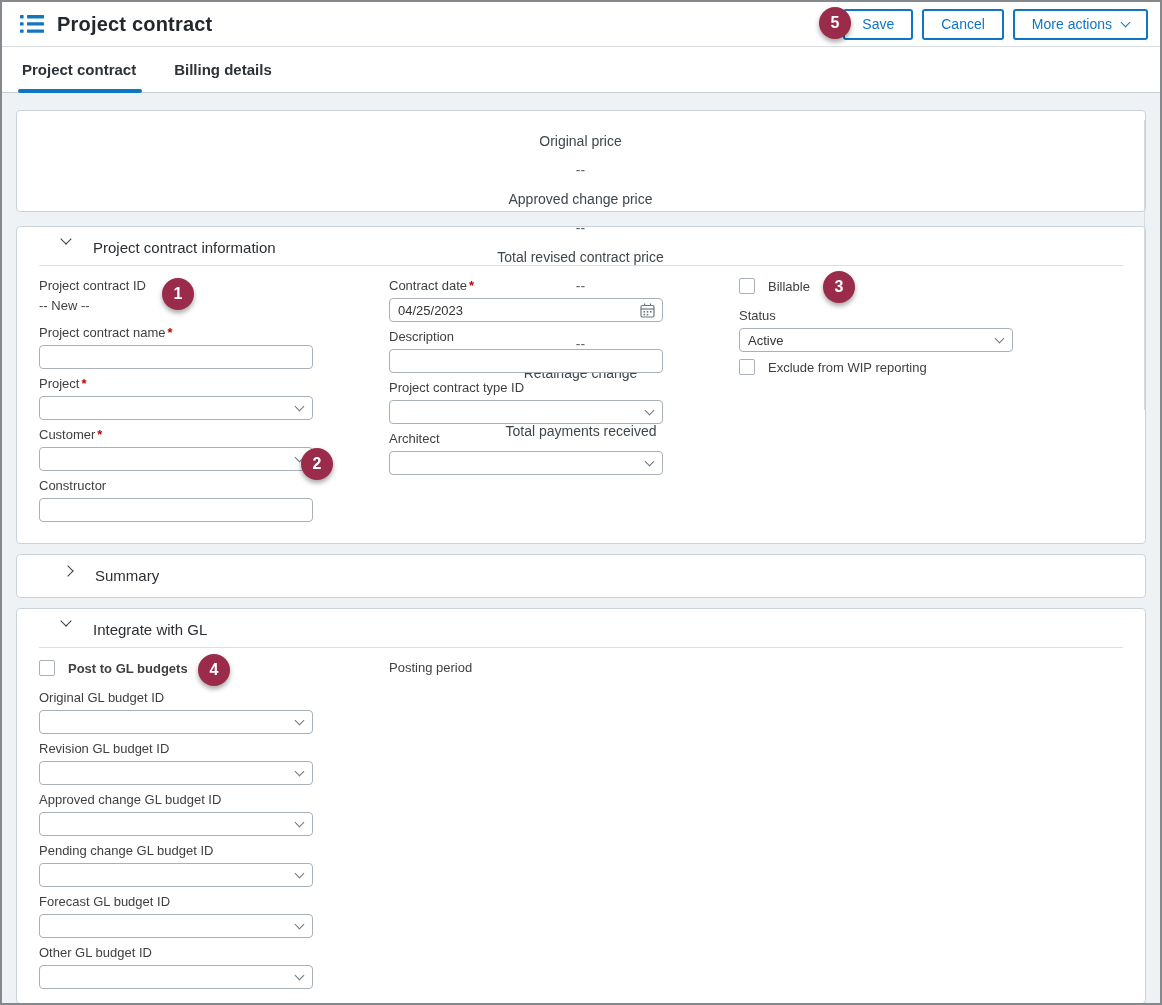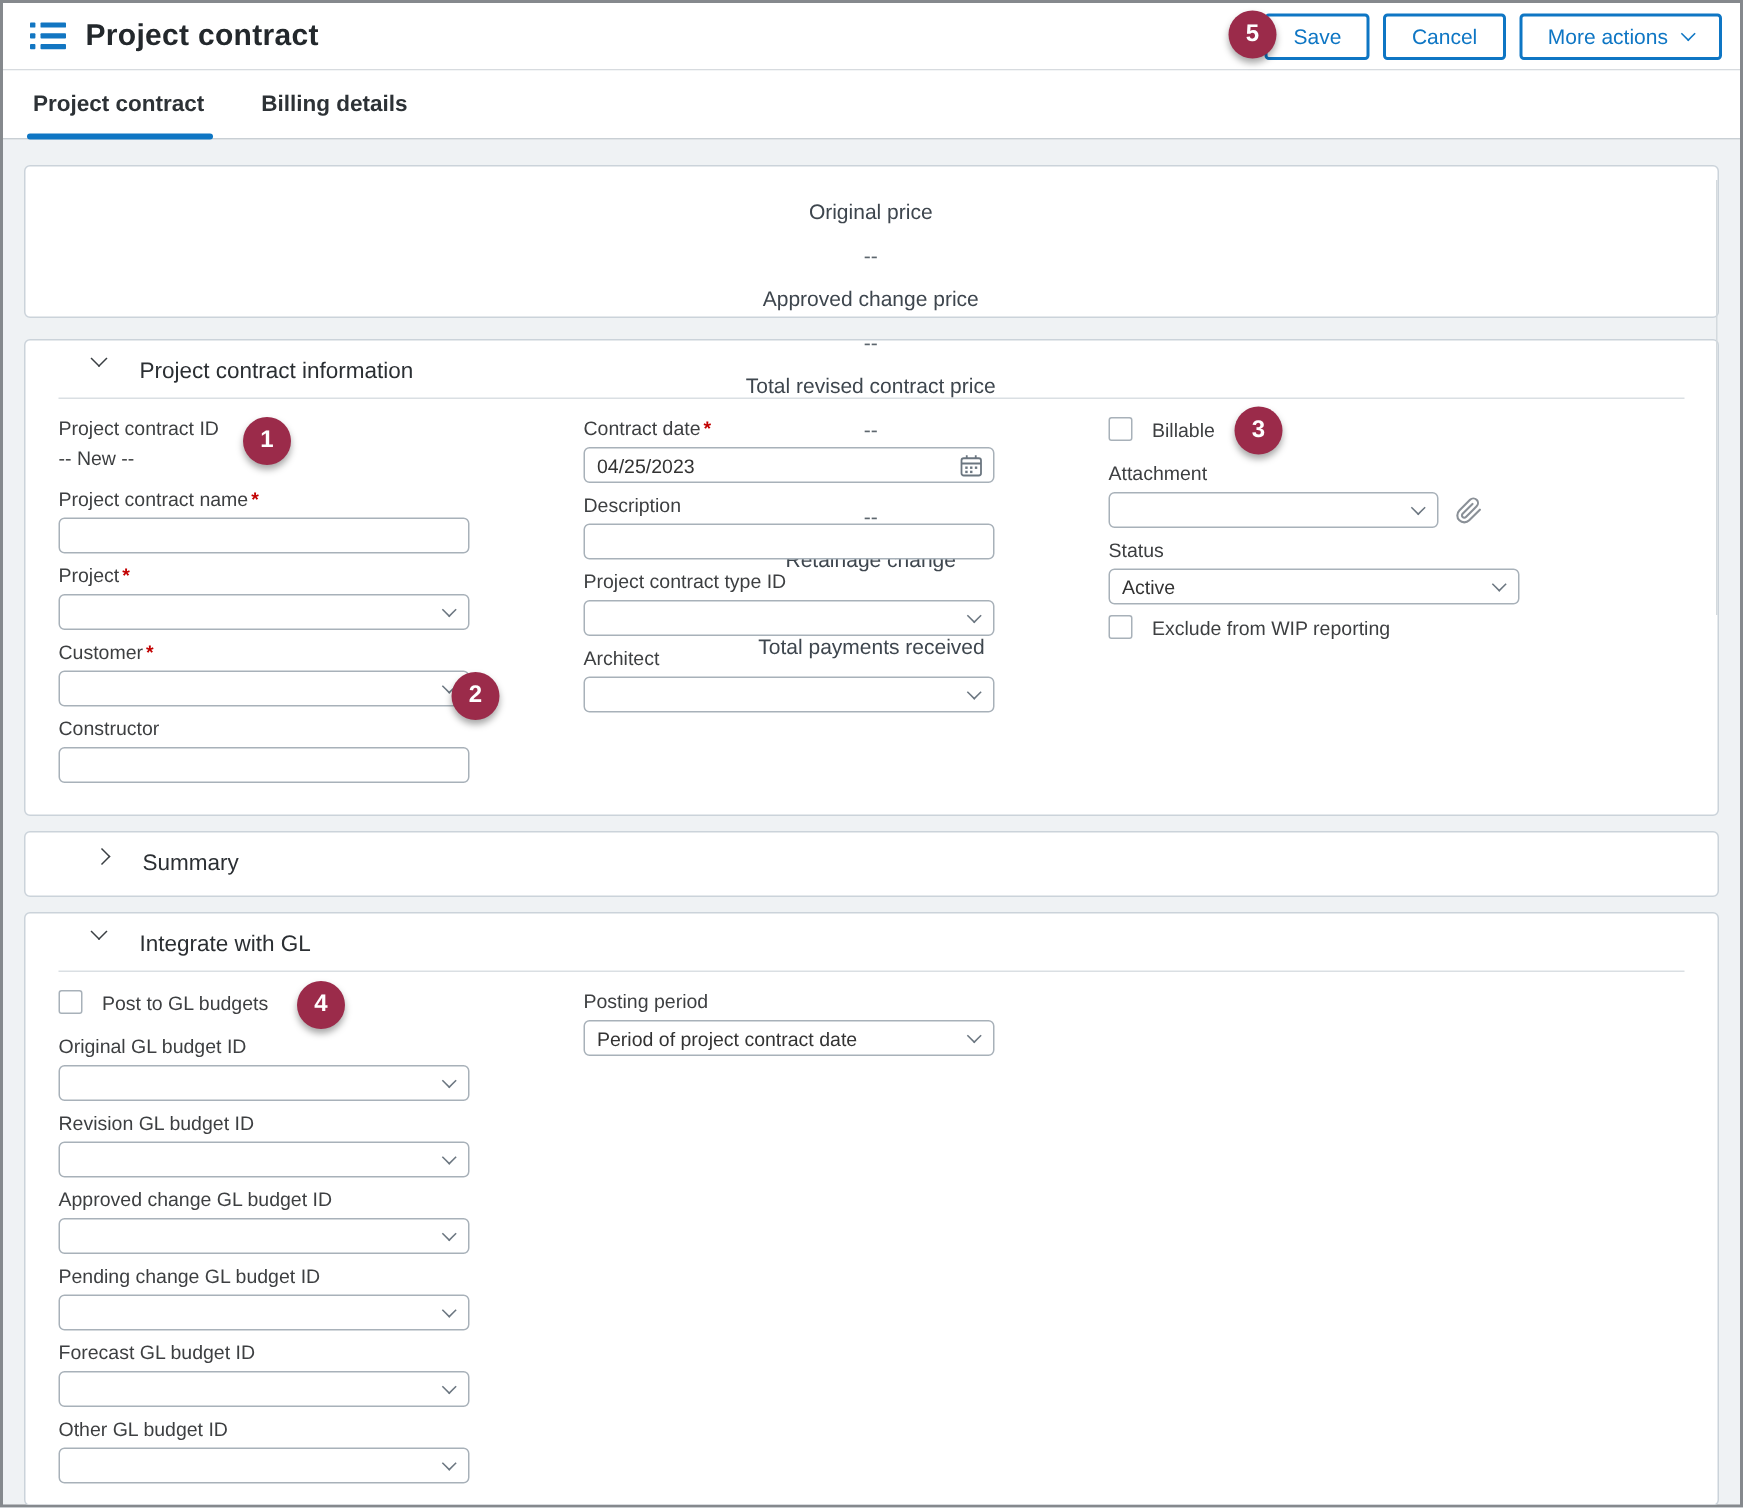--- a/index.html
+++ b/index.html
@@ -235,31 +235,20 @@
               </div>
           </div>
         </div>
 
         <div class="col">
           <div class="cb-row mb14">
             <span class="checkbox"></span>
             <span class="cb-label">Billable</span>
           </div>
           <div class="fb">
-            <label>Attachment</label>
-            <div class="attach-row">
-              <div class="ctl ctl-narrow">
-                  <span class="chev"></span>
-                </div>
-              <svg width="19" height="19" viewBox="0 0 24 24" fill="none" stroke="#8a9097" stroke-width="1.8" stroke-linecap="round" stroke-linejoin="round">
-                <path d="M21.44 11.05l-9.19 9.19a6 6 0 0 1-8.49-8.49l9.19-9.19a4 4 0 0 1 5.66 5.66l-9.2 9.19a2 2 0 0 1-2.83-2.83l8.49-8.48"></path>
-              </svg>
-            </div>
-          </div>
-          <div class="fb">
             <label>Status</label>
             <div class="ctl">
               <span>Active</span>
               <span class="chev"></span>
             </div>
           </div>
           <div class="cb-row mt2">
             <span class="checkbox"></span>
             <span class="cb-label">Exclude from WIP reporting</span>
           </div>
@@ -277,21 +266,21 @@
 
     <div class="panel">
       <div class="section-head">
         <span class="sec-chev open"></span>
         <span class="section-title">Integrate with GL</span>
       </div>
       <hr class="head-rule">
       <div class="form-body">
 
         <div class="col">
-          <div class="cb-row" style="margin-bottom:14px;">
+          <div class="cb-row" style="margin-bottom:14px;font-weight:bold;">
             <span class="checkbox"></span>
             <span class="cb-label">Post to GL budgets</span>
           </div>
           <div class="fb">
             <label>Original GL budget ID</label>
             <div class="ctl">
                 <span class="chev"></span>
               </div>
           </div>
           <div class="fb">
@@ -322,24 +311,20 @@
             <label>Other GL budget ID</label>
             <div class="ctl">
                 <span class="chev"></span>
               </div>
           </div>
         </div>
 
         <div class="col">
           <div class="fb">
             <label>Posting period</label>
-            <div class="ctl">
-              <span>Period of project contract date</span>
-              <span class="chev"></span>
-            </div>
           </div>
         </div>
 
       </div>
     </div>
   </div>
 
   <div class="callout c1">1</div>
   <div class="callout c2">2</div>
   <div class="callout c3">3</div>

